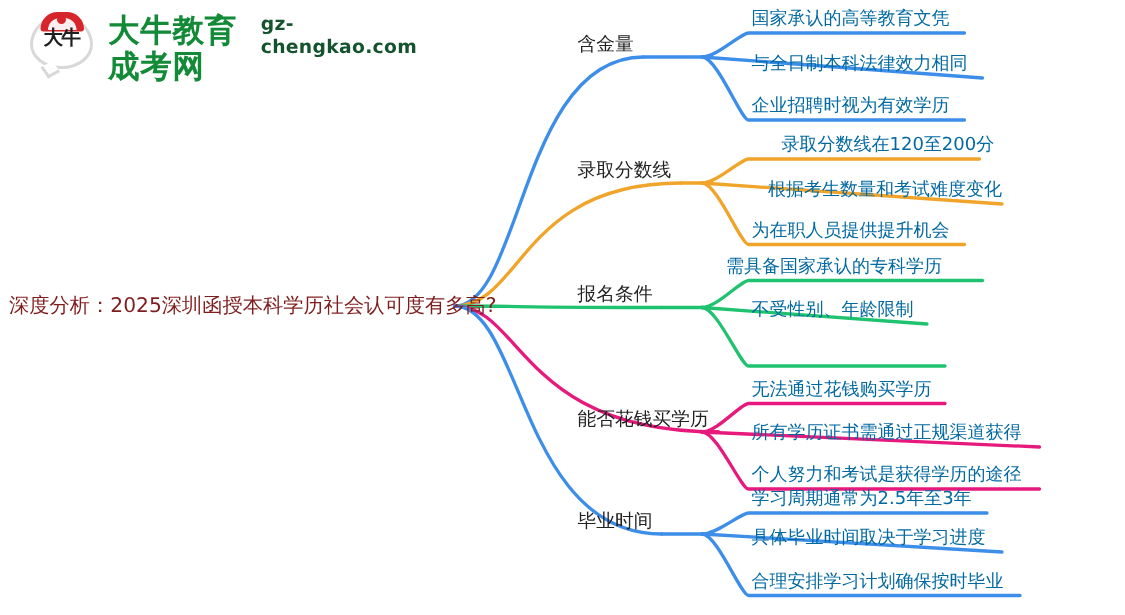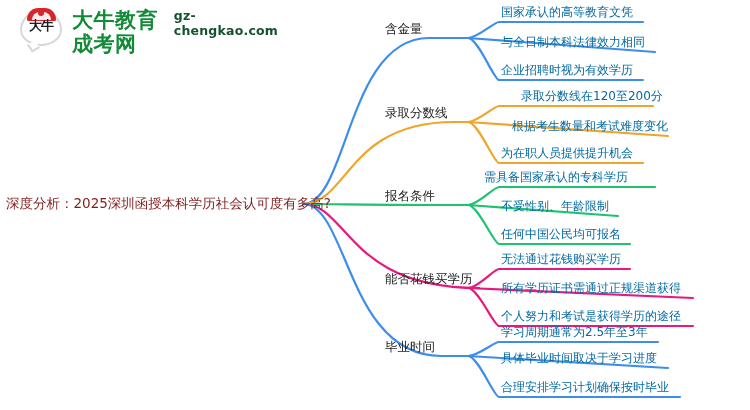--- a/index.html
+++ b/index.html
@@ -211,21 +211,20 @@
     <div class="leaf-label" style="left: 501px; top: 5px;">国家承认的高等教育文凭</div>
     <div class="leaf-label" style="left: 501px; top: 35px;">与全日制本科法律效力相同</div>
     <div class="leaf-label" style="left: 501px; top: 63px;">企业招聘时视为有效学历</div>
     <div class="branch-label" style="left: 385px; top: 106px;">录取分数线</div>
     <div class="leaf-label" style="left: 521px; top: 89px;">录取分数线在120至200分</div>
     <div class="leaf-label" style="left: 501px; top: 119px; margin-left: 11px;">根据考生数量和考试难度变化</div>
     <div class="leaf-label" style="left: 501px; top: 146px;">为在职人员提供提升机会</div>
     <div class="branch-label" style="left: 385px; top: 189px;">报名条件</div>
     <div class="leaf-label" style="left: 484px; top: 170px;">需具备国家承认的专科学历</div>
     <div class="leaf-label" style="left: 501px; top: 199px;">不受性别、年龄限制</div>
-    <div class="leaf-label" style="left: 501px; top: 227px;">任何中国公民均可报名</div>
     <div class="branch-label" style="left: 385px; top: 272px;">能否花钱买学历</div>
     <div class="leaf-label" style="left: 501px; top: 252px;">无法通过花钱购买学历</div>
     <div class="leaf-label" style="left: 501px; top: 281px;">所有学历证书需通过正规渠道获得</div>
     <div class="leaf-label" style="left: 501px; top: 309px;">个人努力和考试是获得学历的途径</div>
     <div class="branch-label" style="left: 385px; top: 340px;">毕业时间</div>
     <div class="leaf-label" style="left: 501px; top: 325px;">学习周期通常为2.5年至3年</div>
     <div class="leaf-label" style="left: 501px; top: 351px;">具体毕业时间取决于学习进度</div>
     <div class="leaf-label" style="left: 501px; top: 380px;">合理安排学习计划确保按时毕业</div>
   </div>
 

